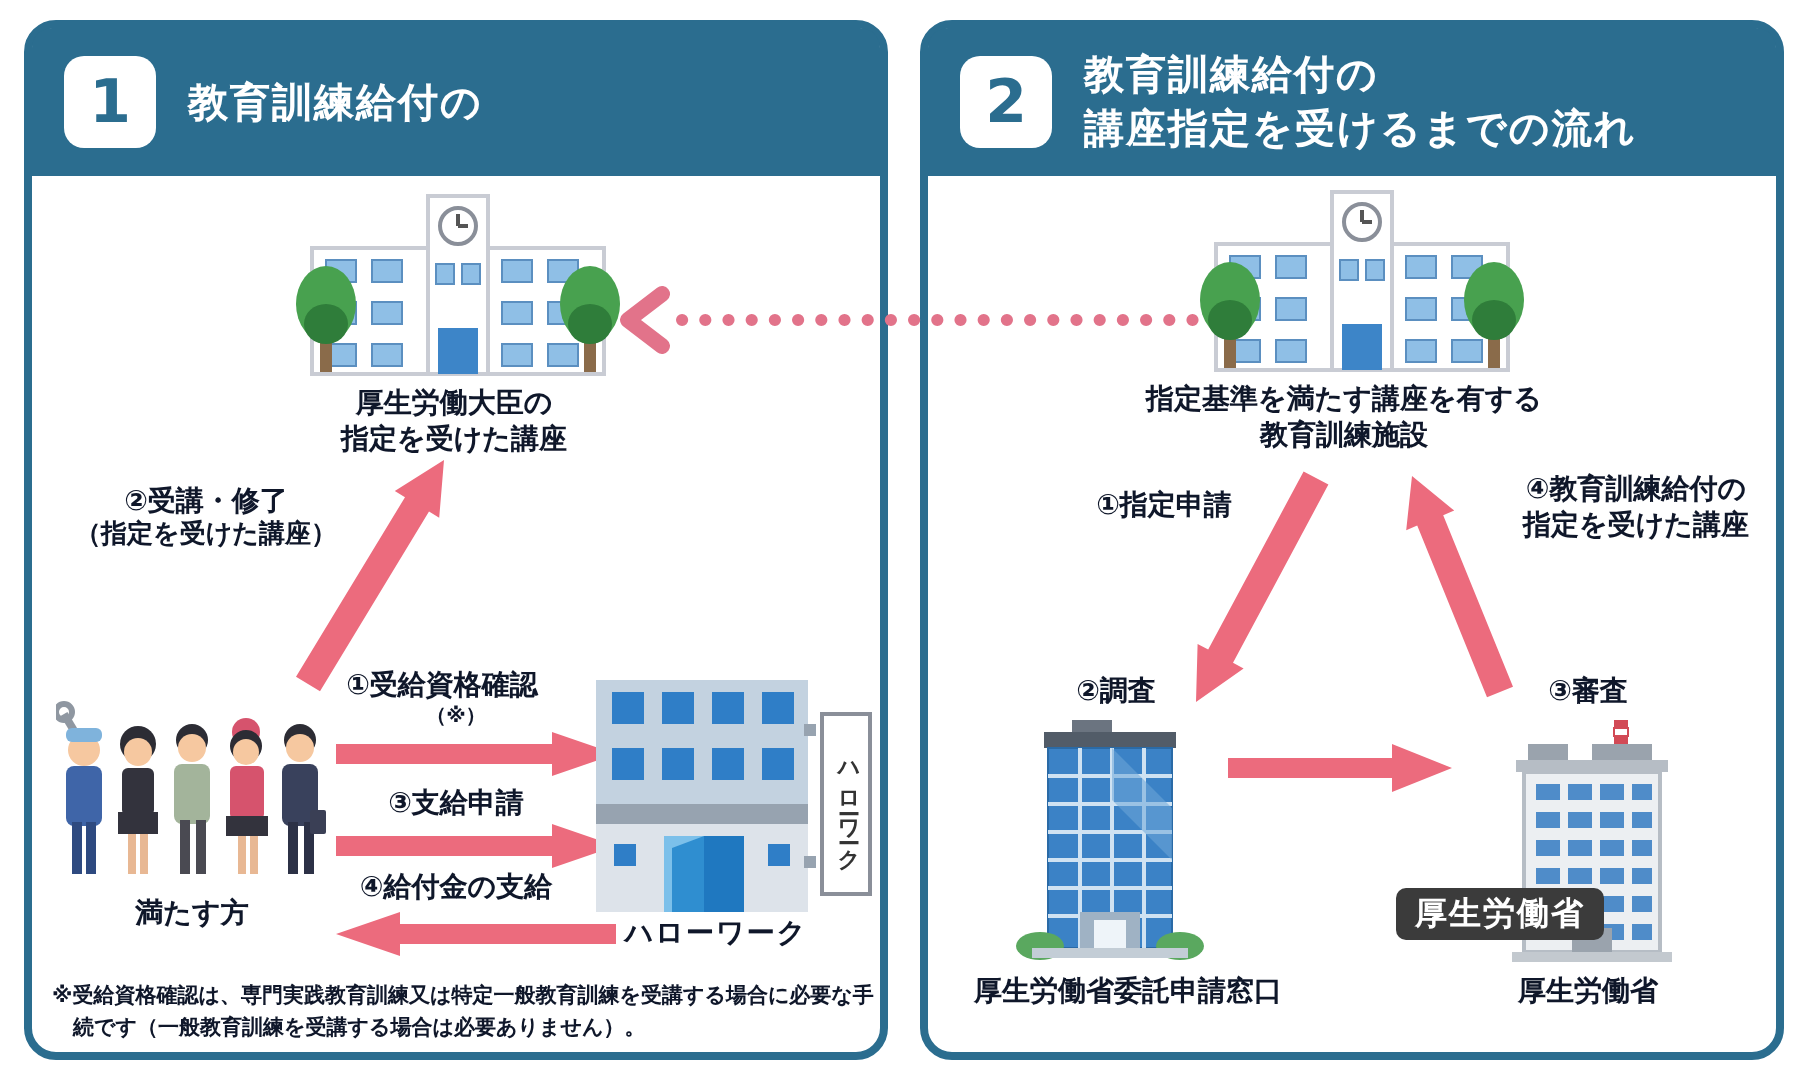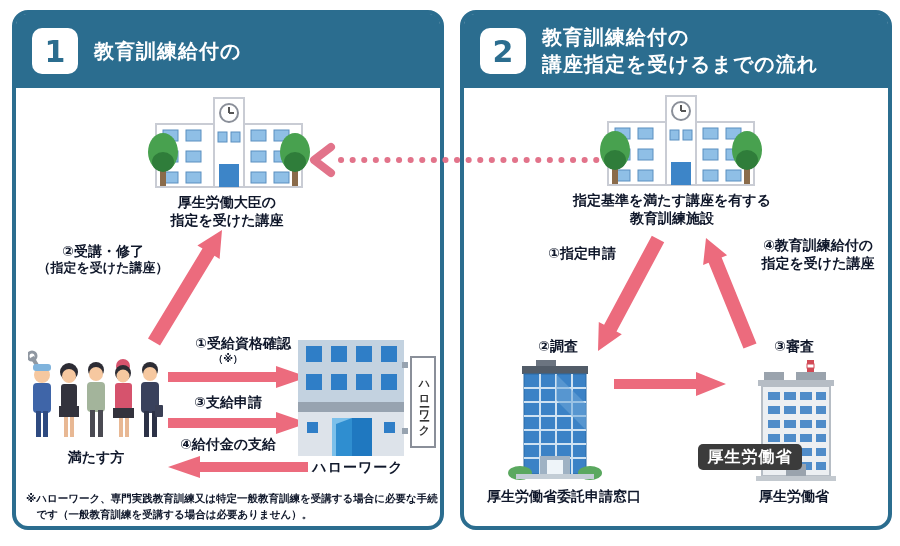--- a/index.html
+++ b/index.html
@@ -118,21 +118,21 @@
         <circle cx="122" cy="29" r="7" fill="#f6c8a0"></circle>
       <rect x="113" y="37" width="18" height="31" rx="4" fill="#39415c"></rect>
       <rect x="116" y="66" width="5" height="26" fill="#2c3146"></rect>
         <rect x="124" y="66" width="5" height="26" fill="#2c3146"></rect>
       <rect x="127" y="60" width="8" height="12" rx="1" fill="#3a3f55"></rect>
     </svg>
     <div class="lbl f14" style="left:0px;top:434px;width:160px;">
       <span style="display:block">満たす方</span>
     </div>
 
-    <div class="lbl f14" style="left:152px;top:320px;width:150px;text-align:center;">①受給資格確認</div>
+    <div class="lbl f14" style="left:130px;top:320px;width:150px;text-align:center;">①受給資格確認</div>
     <div class="lbl" style="left:137px;top:338px;width:150px;font-size:10px;">（※）</div>
     <svg class="arrow" style="left:152px;top:352px;" width="140" height="22" viewBox="0 0 140 22">
       <polygon points="0,6 108,6 108,0 140,11 108,22 108,16 0,16" fill="#ec6b7d"></polygon>
     </svg>
     <div class="lbl f14" style="left:137px;top:379px;width:150px;">③支給申請</div>
     <svg class="arrow" style="left:152px;top:398px;" width="140" height="22" viewBox="0 0 140 22">
       <polygon points="0,6 108,6 108,0 140,11 108,22 108,16 0,16" fill="#ec6b7d"></polygon>
     </svg>
     <div class="lbl f14" style="left:137px;top:421px;width:150px;">④給付金の支給</div>
     <svg class="arrow" style="left:152px;top:442px;" width="140" height="22" viewBox="0 0 140 22">
@@ -159,21 +159,21 @@
         <polygon points="38,86 54,80 54,118 38,118" fill="#2f8ed0"></polygon>
         <rect x="9" y="84" width="11" height="11" fill="#2f7ec7"></rect>
         <rect x="86" y="84" width="11" height="11" fill="#2f7ec7"></rect>
         <rect x="104" y="24" width="8" height="6" fill="#97a3b0"></rect>
         <rect x="104" y="90" width="8" height="6" fill="#97a3b0"></rect>
       </svg>
       <div class="hw-sign">ハローワーク</div>
     </div>
     <div class="lbl f14" style="left:262px;top:444px;width:160px;letter-spacing:1px;">ハローワーク</div>
 
-    <div class="lbl f11 hang" style="left:10px;top:477px;width:402px;">※ハローワーク、専門実践教育訓練又は特定一般教育訓練を受講する場合に必要な手続です（一般教育訓練を受講する場合は必要ありません）。</div>
+    <div class="lbl f11 hang" style="left:10px;top:477px;width:402px;">※受給資格確認は、専門実践教育訓練又は特定一般教育訓練を受講する場合に必要な手続です（一般教育訓練を受講する場合は必要ありません）。</div>
   </div>
 
   <div class="panel panel2">
     <div class="panel-header">
       <div class="num-box">2</div>
       <div class="panel-title">
         <span>教育訓練給付の</span>
         <span>講座指定を受けるまでの流れ</span>
       </div>
     </div>

